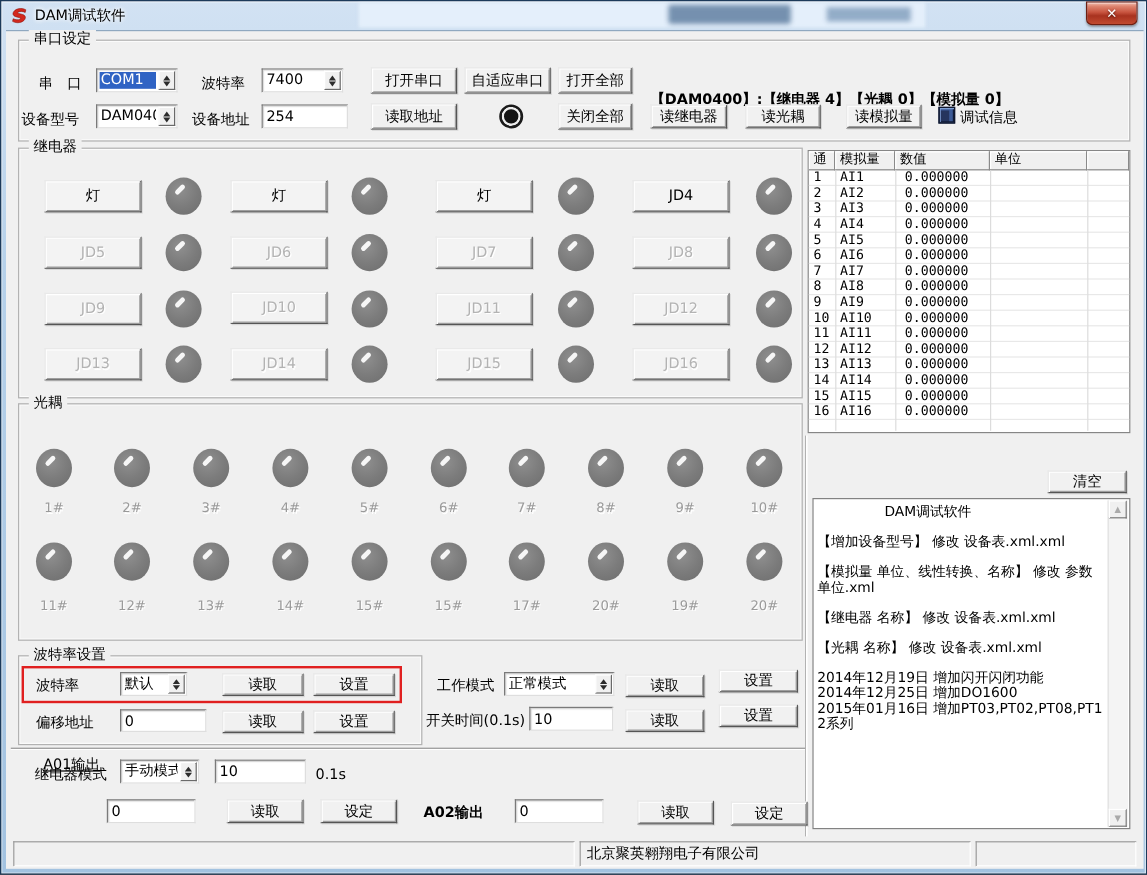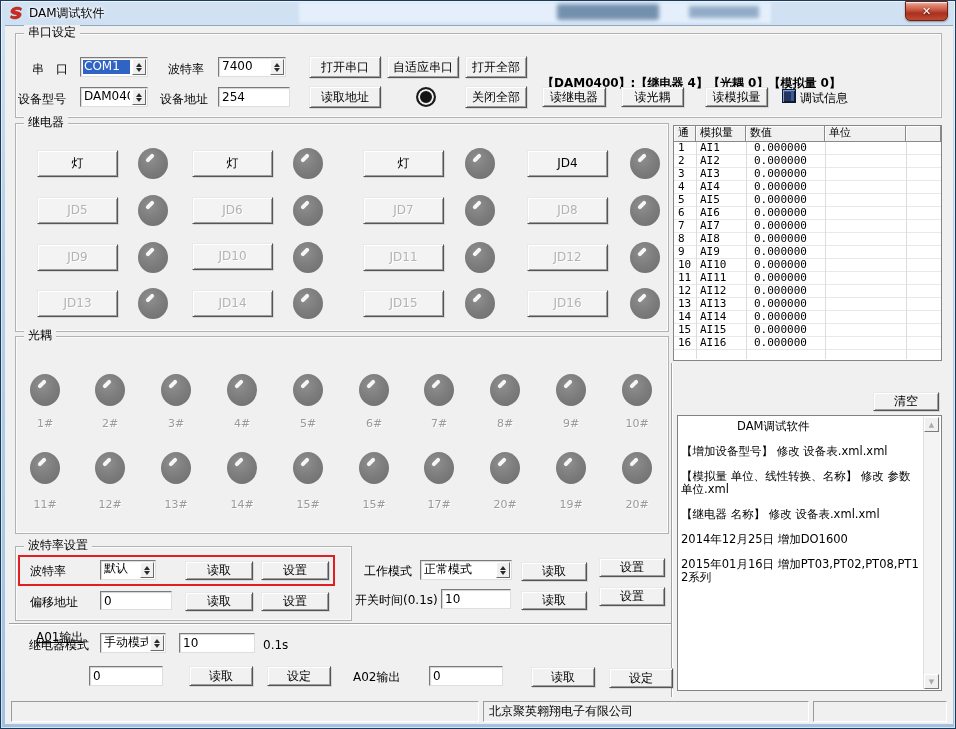--- a/index.html
+++ b/index.html
@@ -320,34 +320,36 @@
       <div class="opto-lab" style="left: 601px; top: 161px;">20#</div>
     </div>
 
   <div class="btn clear-btn">清空</div>
   <div class="info-panel">
     <div class="info-text" id="infoLines">
         <div class="info-line t0">DAM调试软件</div>
         <div class="info-line">【增加设备型号】 修改  设备表.xml.xml</div>
         <div class="info-line">【模拟量 单位、线性转换、名称】 修改 参数单位.xml</div>
         <div class="info-line">【继电器 名称】 修改  设备表.xml.xml</div>
+        <div class="info-line">【光耦 名称】 修改  设备表.xml.xml</div>
+        <div class="info-line">2014年12月19日  增加闪开闪闭功能</div>
         <div class="info-line">2014年12月25日  增加DO1600</div>
         <div class="info-line">2015年01月16日  增加PT03,PT02,PT08,PT12系列</div>
       </div>
     <div class="scrollbar">
       <div class="sb-arrow" style="top:0;">▲</div>
       <div class="sb-arrow" style="bottom:0;">▼</div>
     </div>
   </div>
 
   <div class="grp" style="left:14px;top:545px;width:337px;height:75px;">
     <span class="grp-label">波特率设置</span>
     <div class="red-box" style="left:2px;top:8px;width:317px;height:31px;"></div>
     <span class="lbl" style="left:14px;top:17px;">波特率</span>
-    <div class="combo" style="left:84px;top:13px;width:56px;height:20px;font-family:Liberation Mono, monospace;">
+    <div class="combo" style="left:84px;top:13px;width:56px;height:20px;">
       <span class="txt">默认</span>
       <span class="dd">
           <i class="up"></i>
           <i class="dn"></i>
         </span>
     </div>
     <div class="btn" style="left:169px;top:14px;width:68px;height:19px;">读取</div>
     <div class="btn" style="left:245px;top:14px;width:68px;height:19px;">设置</div>
     <span class="lbl" style="left:14px;top:48px;">偏移地址</span>
     <input class="tinput" style="left: 84px; top: 44px; width: 72px; height: 19px;" readonly="" value="0">
@@ -381,21 +383,21 @@
         <i class="dn"></i>
       </span>
   </div>
   <input class="tinput" style="left: 178px; top: 632px; width: 76px; height: 20px;" readonly="" value="10">
   <span class="lbl" style="left:262px;top:637px;">0.1s</span>
 
   <span class="lbl" style="left:35px;top:629px;text-decoration:underline;">A01输出</span>
   <input class="tinput" style="left: 88px; top: 665px; width: 74px; height: 20px;" readonly="" value="0">
   <div class="btn" style="left:188px;top:665px;width:64px;height:20px;">读取</div>
   <div class="btn" style="left:266px;top:665px;width:64px;height:20px;">设定</div>
-  <span class="lbl" style="left:352px;top:669px;">A02输出</span>
+  <span class="lbl" style="left:352px;top:669px;font-weight:bold;">A02输出</span>
   <input class="tinput" style="left: 428px; top: 665px; width: 74px; height: 20px;" readonly="" value="0">
   <div class="btn" style="left:530px;top:666px;width:64px;height:20px;">读取</div>
   <div class="btn" style="left:608px;top:667px;width:64px;height:20px;">设定</div>
 
   <div class="status-cell" style="left:10px;width:468px;"></div>
   <div class="status-cell" style="left:482px;width:326px;">
     <span>北京聚英翱翔电子有限公司</span>
   </div>
   <div class="status-cell" style="left:812px;width:134px;"></div>
 

